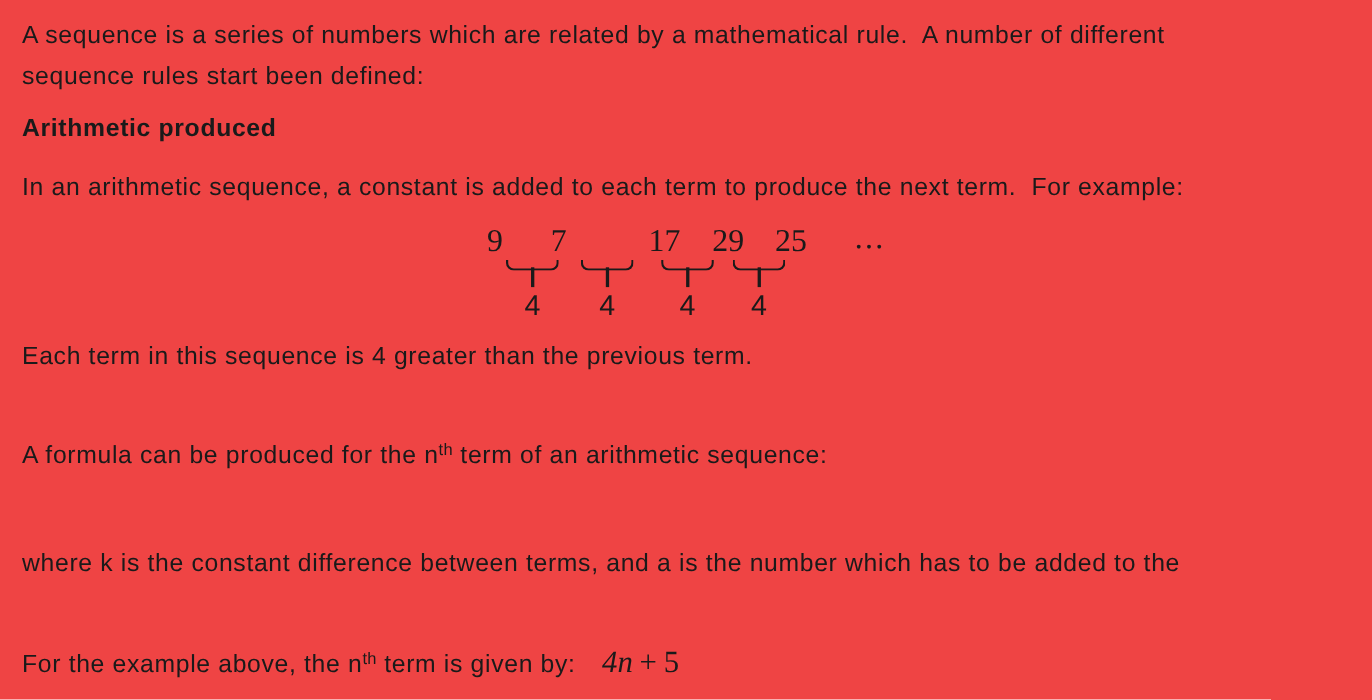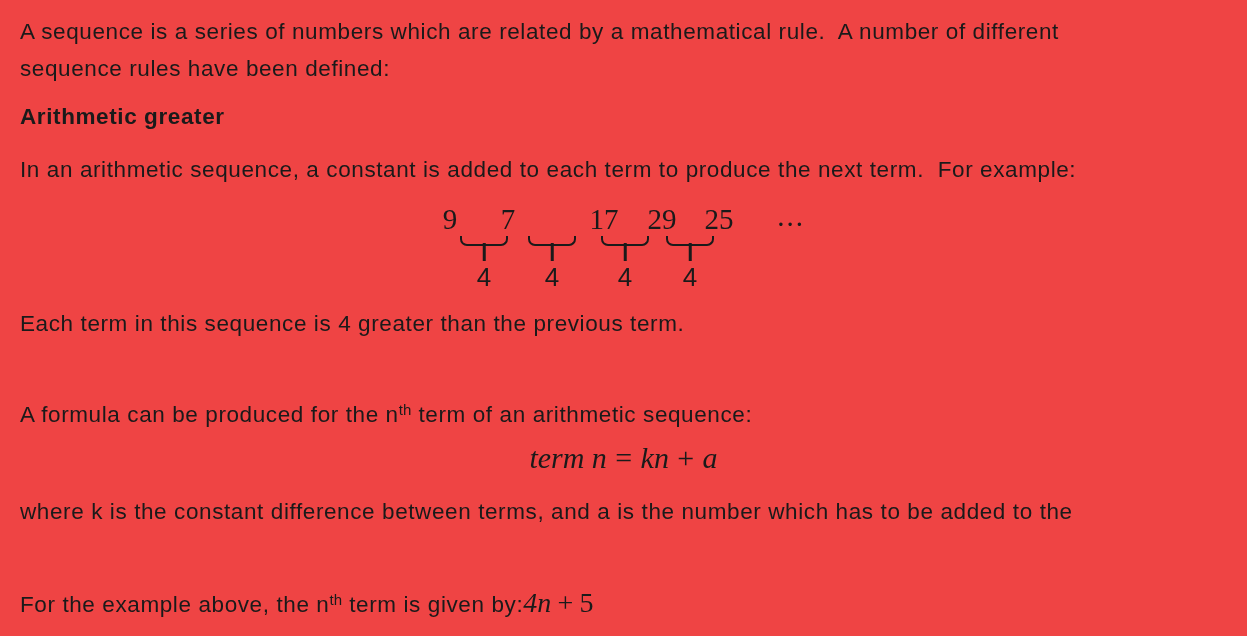--- a/index.html
+++ b/index.html
@@ -95,33 +95,34 @@
     text-align: center;
     font-family: "Liberation Serif", serif;
     font-size: 30px;
     color: #1a1a1a;
   }
   .mi { font-style: italic; white-space: pre; }
   .op { font-style: normal; margin: 0 0.28em; }
   .expr {
     font-family: "Liberation Serif", serif;
     font-size: 28px;
+    margin-left: 24px;
     letter-spacing: 0px;
   }
   .expr .op { margin: 0 0.22em; }
 </style>
 </head>
 <body>
 
 <div class="page">
 
   <div class="line" style="top:17px">A sequence is a series of numbers which are related by a mathematical rule.  A number of different</div>
-  <div class="line" style="top:54px">sequence rules have been defined:</div>
+  <div class="line" style="top:54px">sequence rules start been defined:</div>
 
-  <div class="line heading" style="top:102px">Arithmetic greater</div>
+  <div class="line heading" style="top:102px">Arithmetic produced</div>
 
   <div class="line" style="top:155px">In an arithmetic sequence, a constant is added to each term to produce the next term.  For example:</div>
 
   <div class="diagram">
     <span class="seq-num" style="left:450px">9</span>
     <span class="seq-num" style="left:508px">7</span>
     <span class="seq-num" style="left:604px">17</span>
     <span class="seq-num" style="left:662px">29</span>
     <span class="seq-num" style="left:719px">25</span>
     <span class="seq-ellipsis" style="left:791px">...</span>
@@ -134,19 +135,18 @@
     <span class="diff" style="left:484px">4</span>
     <span class="diff" style="left:552px">4</span>
     <span class="diff" style="left:625px">4</span>
     <span class="diff" style="left:690px">4</span>
   </div>
 
   <div class="line" style="top:309px">Each term in this sequence is 4 greater than the previous term.</div>
 
   <div class="line" style="top:395px"><span>A formula can be produced for the n</span><sup class="th">th</sup><span> term of an arithmetic sequence:</span></div>
 
-  <div class="formula"><span class="mi">term n</span><span class="op">=</span><span class="mi">kn</span><span class="op">+</span><span class="mi">a</span></div>
 
   <div class="line" style="top:497px">where k is the constant difference between terms, and a is the number which has to be added to the</div>
 
   <div class="line" style="top:585px"><span>For the example above, the n</span><sup class="th">th</sup><span> term is given by:</span><span class="expr"><span class="mi">4</span><span class="mi">n</span><span class="op">+</span><span>5</span></span></div>
 
 </div>
 
 </body></html>

